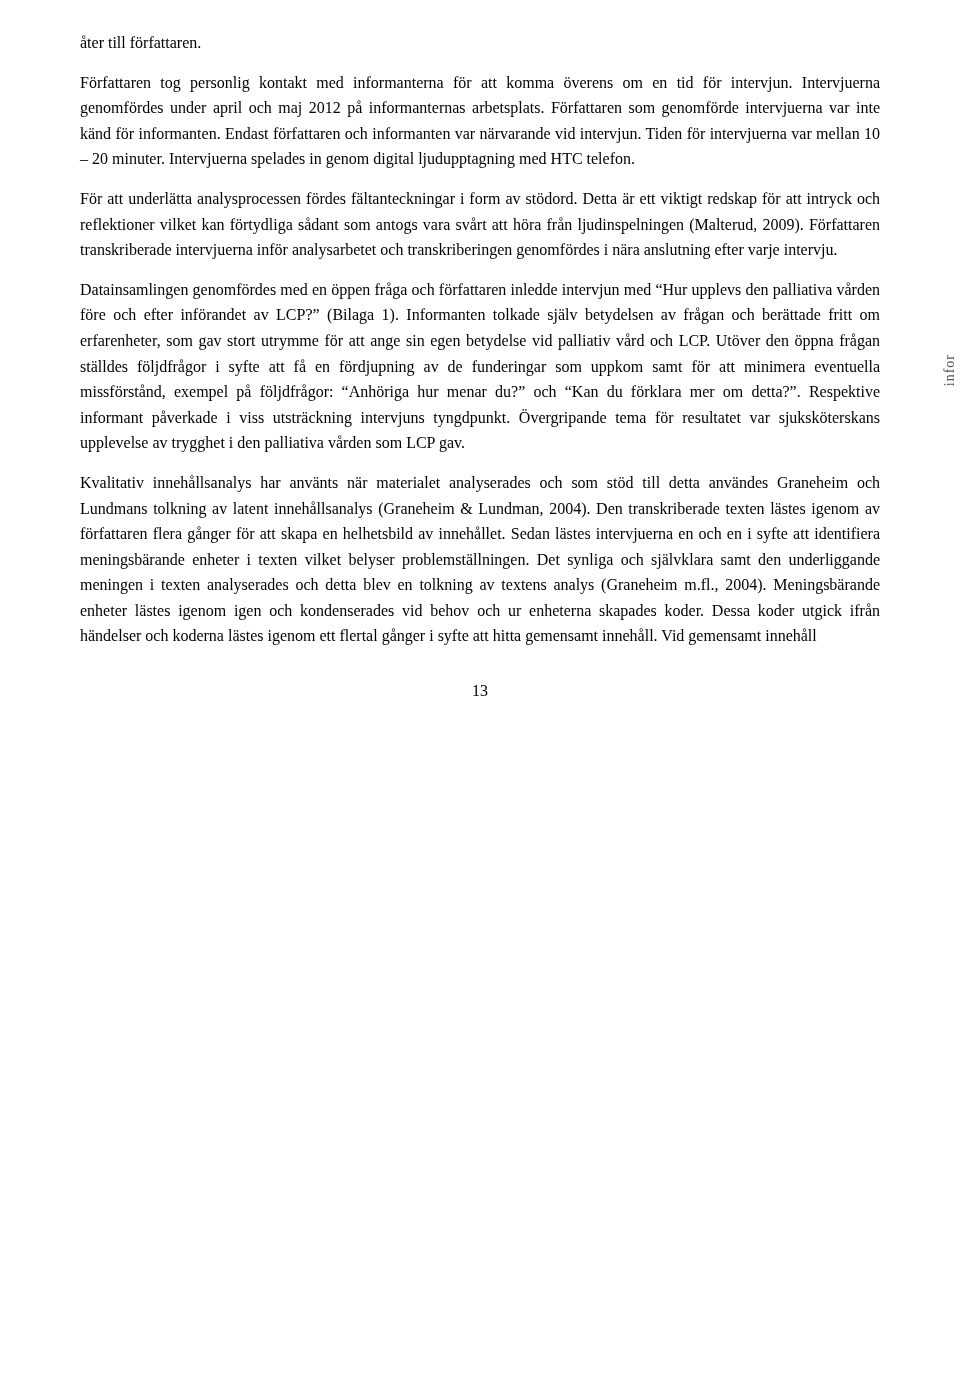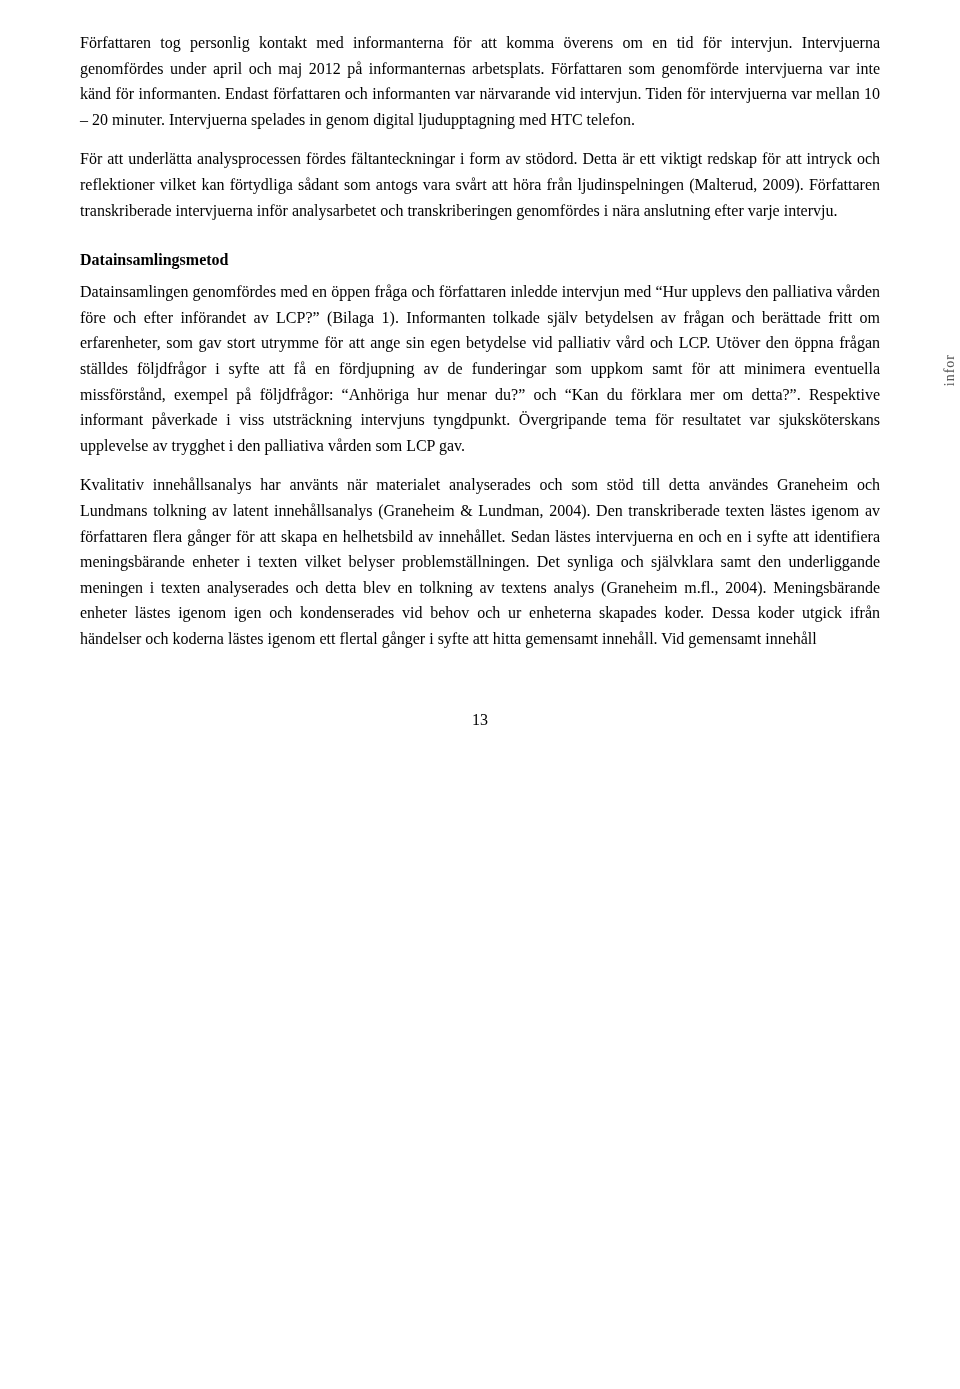--- a/index.html
+++ b/index.html
@@ -33,21 +33,21 @@
 
     .section-heading {
       font-weight: bold;
       margin-top: 28px;
       margin-bottom: 10px;
       text-align: left;
     }
 
     .page-number {
       text-align: center;
-      margin-top: 60px;
+      margin-top: 33px;
       font-size: 16px;
     }
 
     .infor-label {
       position: absolute;
       top: 354px;
       right: 2px;
       font-size: 14px;
       color: #555;
       writing-mode: vertical-rl;
@@ -57,21 +57,21 @@
   </style>
 </head>
 <body>
 
 <div class="page">
 
   <div class="infor-label">infor</div>
 
   <div id="content-area">
 
+  <div class="text-block">åter till författaren.</div>
       <div class="text-block">Författaren tog personlig kontakt med informanterna för att komma överens om en tid för intervjun. Intervjuerna genomfördes under april och maj 2012 på informanternas arbetsplats. Författaren som genomförde intervjuerna var inte känd för informanten. Endast författaren och informanten var närvarande vid intervjun. Tiden för intervjuerna var mellan 10 – 20 minuter. Intervjuerna spelades in genom digital ljudupptagning med HTC telefon.</div>
       <div class="text-block">För att underlätta analysprocessen fördes fältanteckningar i form av stödord. Detta är ett viktigt redskap för att intryck och reflektioner vilket kan förtydliga sådant som antogs vara svårt att höra från ljudinspelningen (Malterud, 2009). Författaren transkriberade intervjuerna inför analysarbetet och transkriberingen genomfördes i nära anslutning efter varje intervju.</div>
-      <div class="section-heading">Datainsamlingsmetod</div>
       <div class="text-block">Datainsamlingen genomfördes med en öppen fråga och författaren inledde intervjun med “Hur upplevs den palliativa vården före och efter införandet av LCP?” (Bilaga 1). Informanten tolkade själv betydelsen av frågan och berättade fritt om erfarenheter, som gav stort utrymme för att ange sin egen betydelse vid palliativ vård och LCP. Utöver den öppna frågan ställdes följdfrågor i syfte att få en fördjupning av de funderingar som uppkom samt för att minimera eventuella missförstånd, exempel på följdfrågor: “Anhöriga hur menar du?” och “Kan du förklara mer om detta?”. Respektive informant påverkade i viss utsträckning intervjuns tyngdpunkt. Övergripande tema för resultatet var sjuksköterskans upplevelse av trygghet i den palliativa vården som LCP gav.</div>
       <div class="text-block">Kvalitativ innehållsanalys har använts när materialet analyserades och som stöd till detta användes Graneheim och Lundmans tolkning av latent innehållsanalys (Graneheim &amp; Lundman, 2004). Den transkriberade texten lästes igenom av författaren flera gånger för att skapa en helhetsbild av innehållet. Sedan lästes intervjuerna en och en i syfte att identifiera meningsbärande enheter i texten vilket belyser problemställningen. Det synliga och självklara samt den underliggande meningen i texten analyserades och detta blev en tolkning av textens analys (Graneheim m.fl., 2004). Meningsbärande enheter lästes igenom igen och kondenserades vid behov och ur enheterna skapades koder. Dessa koder utgick ifrån händelser och koderna lästes igenom ett flertal gånger i syfte att hitta gemensamt innehåll. Vid gemensamt innehåll</div>
     </div>
 
   <div class="page-number">13</div>
 </div>
 
 </body></html>

